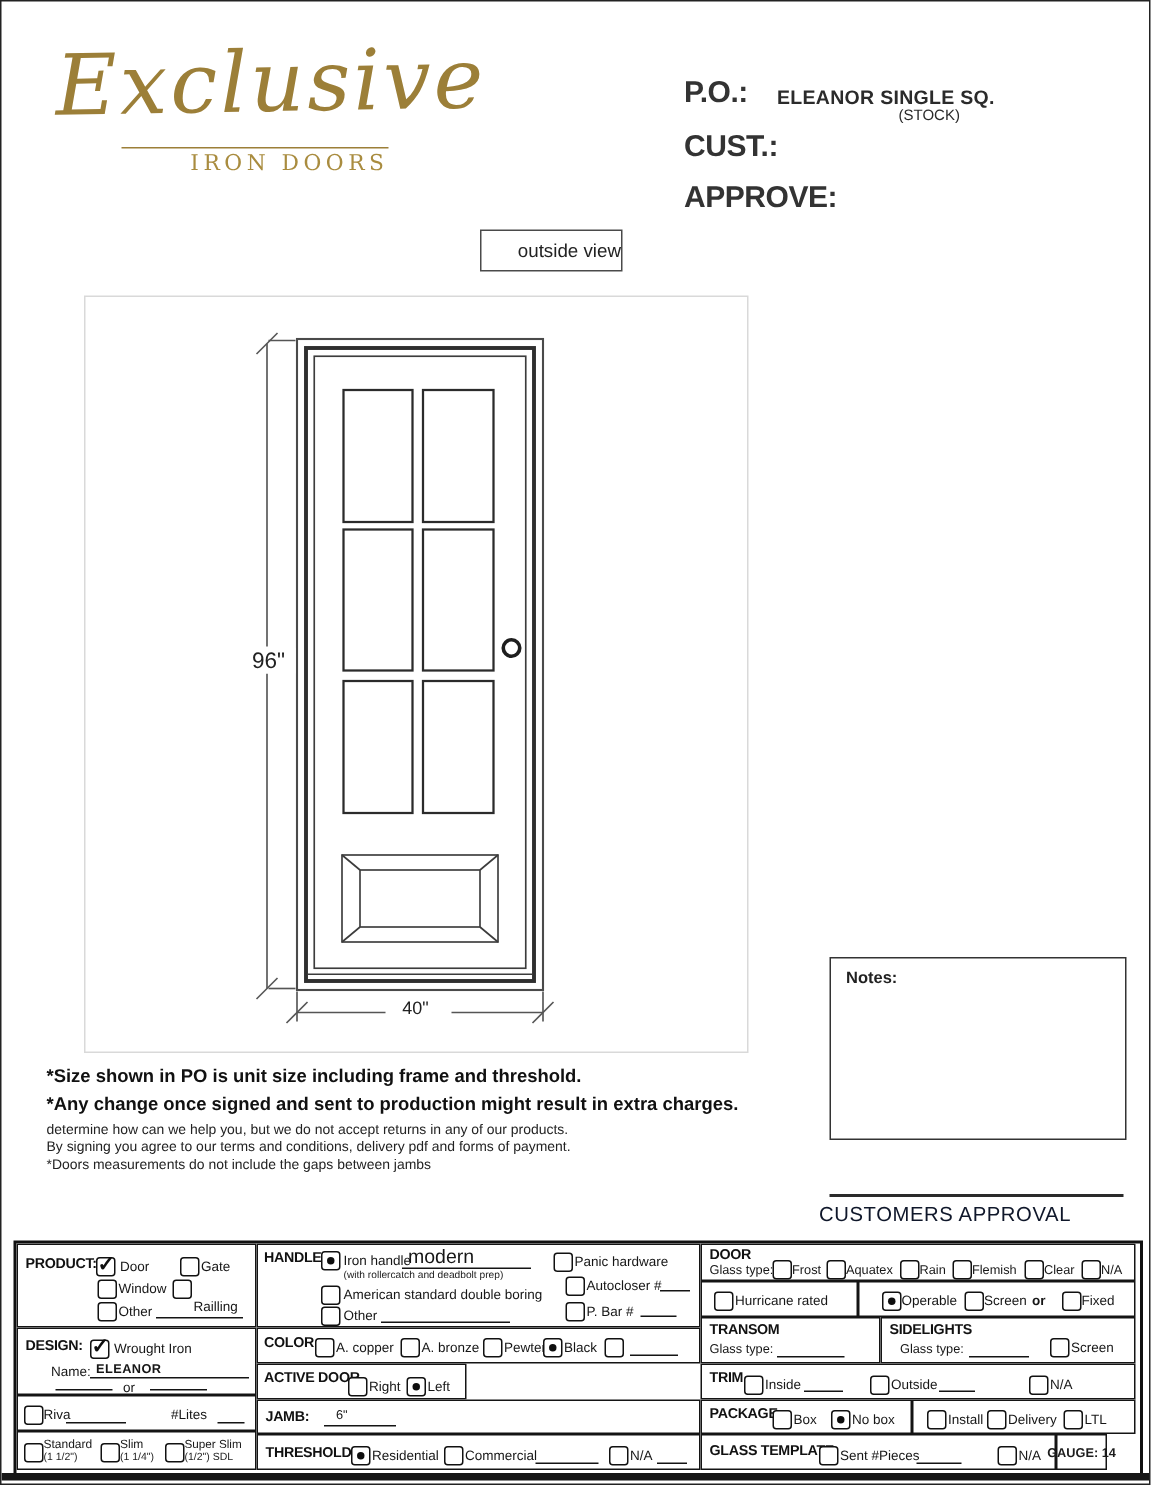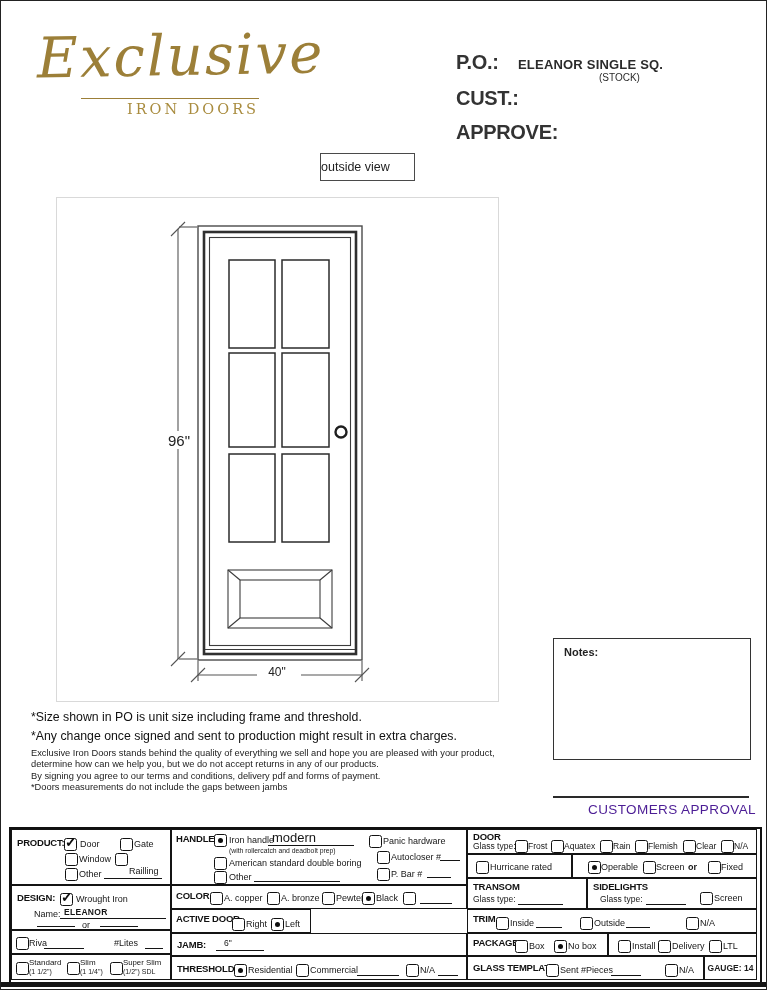--- a/index.html
+++ b/index.html
@@ -11,37 +11,37 @@
                font-style:italic;font-size:56px;color:#9c7f38;letter-spacing:2px;transform:rotate(-1deg)}
   .logo-rule{position:absolute;left:80px;top:97px;width:178px;height:0;border-top:1.6px solid #9c7f38}
   .logo-sub{position:absolute;left:118px;top:100px;width:140px;text-align:right;
             font-family:"DejaVu Serif",serif;font-size:14.5px;letter-spacing:3px;color:#a98c3f}
   
   .po-label{position:absolute;font-weight:700;font-size:20px;color:#333;letter-spacing:-0.3px}
   .po-value{position:absolute;font-weight:700;font-size:13px;color:#2b2b2b;letter-spacing:.2px}
   .po-note{position:absolute;font-size:10px;color:#2b2b2b}
   
   .view-box{position:absolute;left:319px;top:152px;width:93px;height:26px;border:1.8px solid #4a4a4a;
-            display:flex;align-items:center;justify-content:flex-start;font-size:12.5px;color:#222}
+            display:flex;align-items:center;justify-content:flex-end;font-size:12.5px;color:#222}
   
   .draw-wrap{position:absolute;left:55px;top:196px;width:441px;height:503px;border:1px solid #d9d9d9}
   svg .s1{fill:none;stroke:#4a4a4a;stroke-width:1.4}
   svg .s2{fill:none;stroke:#3c3c3c;stroke-width:1.1}
   svg .s3{fill:none;stroke:#2f2f2f;stroke-width:2.6}
   svg .pane{fill:none;stroke:#2b2b2b;stroke-width:1.5}
   svg .dim{stroke:#555;stroke-width:1.1}
   .dim-label{position:absolute;background:#fff;text-align:center;color:#222}
   
   .notes-box{position:absolute;left:552px;top:637px;width:196px;height:120px;border:1.6px solid #333}
   .notes-label{position:absolute;left:10px;top:7px;font-size:11px;font-weight:700;color:#222}
   .appr-rule{position:absolute;left:552px;top:795px;width:196px;height:0;border-top:2px solid #2a2a2a}
-  .appr-title{position:absolute;left:545px;top:801px;width:210px;text-align:right;font-size:13.5px;
-              letter-spacing:.4px;color:#4c1d95}
-  
-  .disc-bold{position:absolute;left:30px;font-size:12.3px;font-weight:400;color:#111;white-space:nowrap}
+  .appr-title{position:absolute;left:545px;top:801px;width:210px;text-align:left;font-size:13.5px;
+              letter-spacing:.4px;color:#0f172a}
+  
+  .disc-bold{position:absolute;left:30px;font-size:12.3px;font-weight:700;color:#111;white-space:nowrap}
   .disc-line{font-size:9.3px;color:#222;line-height:11.4px;white-space:nowrap}
   
   .form-outer{position:absolute;left:8px;top:826px;width:749px;height:154px;border:2.5px solid #111}
   .cell{position:absolute;border:1.4px solid #141414;background:#fff;box-sizing:border-box}
   .hd{position:absolute;font-weight:700;font-size:9.5px;letter-spacing:-0.2px;white-space:nowrap;color:#111}
   .lb{position:absolute;font-size:9px;white-space:nowrap;color:#161616}
   .sub{position:absolute;font-size:7px;white-space:nowrap;color:#222}
   .ln{position:absolute;height:0;border-bottom:1.3px solid #141414}
   .cb{position:absolute;width:11px;height:11px;border:1.6px solid #111;border-radius:2.5px;background:#fff}
   .cb[data-state="dot"]::after{content:"";position:absolute;left:2.6px;top:2.6px;width:5px;height:5px;
@@ -115,21 +115,20 @@
   <div class="dim-label" style="left:160px;top:431px;width:36px;font-size:15px">96"</div>
   <div class="dim-label" style="left:258px;top:664px;width:36px;font-size:12px">40"</div>
 
   <div class="notes-box">
     <span class="notes-label">Notes:</span>
   </div>
 
   <div class="disc-bold" style="top:709px">*Size shown in PO is unit size including frame and threshold.</div>
   <div class="disc-bold" style="top:728px">*Any change once signed and sent to production might result in extra charges.</div>
   <div class="abs" style="left:30px;top:747px">
-    <div class="disc-line">Exclusive Iron Doors stands behind the quality of everything we sell and hope you are pleased with your product,</div>
     <div class="disc-line">determine how can we help you, but we do not accept returns in any of our products.</div>
     <div class="disc-line">By signing you agree to our terms and conditions, delivery pdf and forms of payment.</div>
     <div class="disc-line">*Doors measurements do not include the gaps between jambs</div>
   </div>
 
   <div class="appr-rule"></div>
   <div class="appr-title">CUSTOMERS APPROVAL</div>
 
   <div class="form-outer"></div>
 
@@ -317,18 +316,18 @@
 
   <div class="cell" style="left:466px;top:955px;width:237px;height:24px">
     <span class="hd" style="left:5px;top:5px">GLASS TEMPLATE</span>
     <span class="cb" style="left:78px;top:7px" data-state=""></span>
     <span class="lb" style="left:92px;top:8px">Sent</span>
     <span class="lb" style="left:113px;top:8px">#Pieces</span>
     <span class="ln" style="left:143px;top:18px;width:30px"></span>
     <span class="cb" style="left:197px;top:7px" data-state=""></span>
     <span class="lb" style="left:211px;top:8px">N/A</span>
   </div>
-  <div class="cell" style="left:703px;top:955px;width:53px;height:24px;display:flex;align-items:center;justify-content:center">
+  <div class="cell" style="left:703px;top:955px;width:34px;height:24px;display:flex;align-items:center;justify-content:center">
     <span style="font-size:8.5px;font-weight:700;white-space:nowrap">GAUGE: 14</span>
   </div>
 
   <div class="bottom-rule"></div>
 </div>
 
 </body></html>

